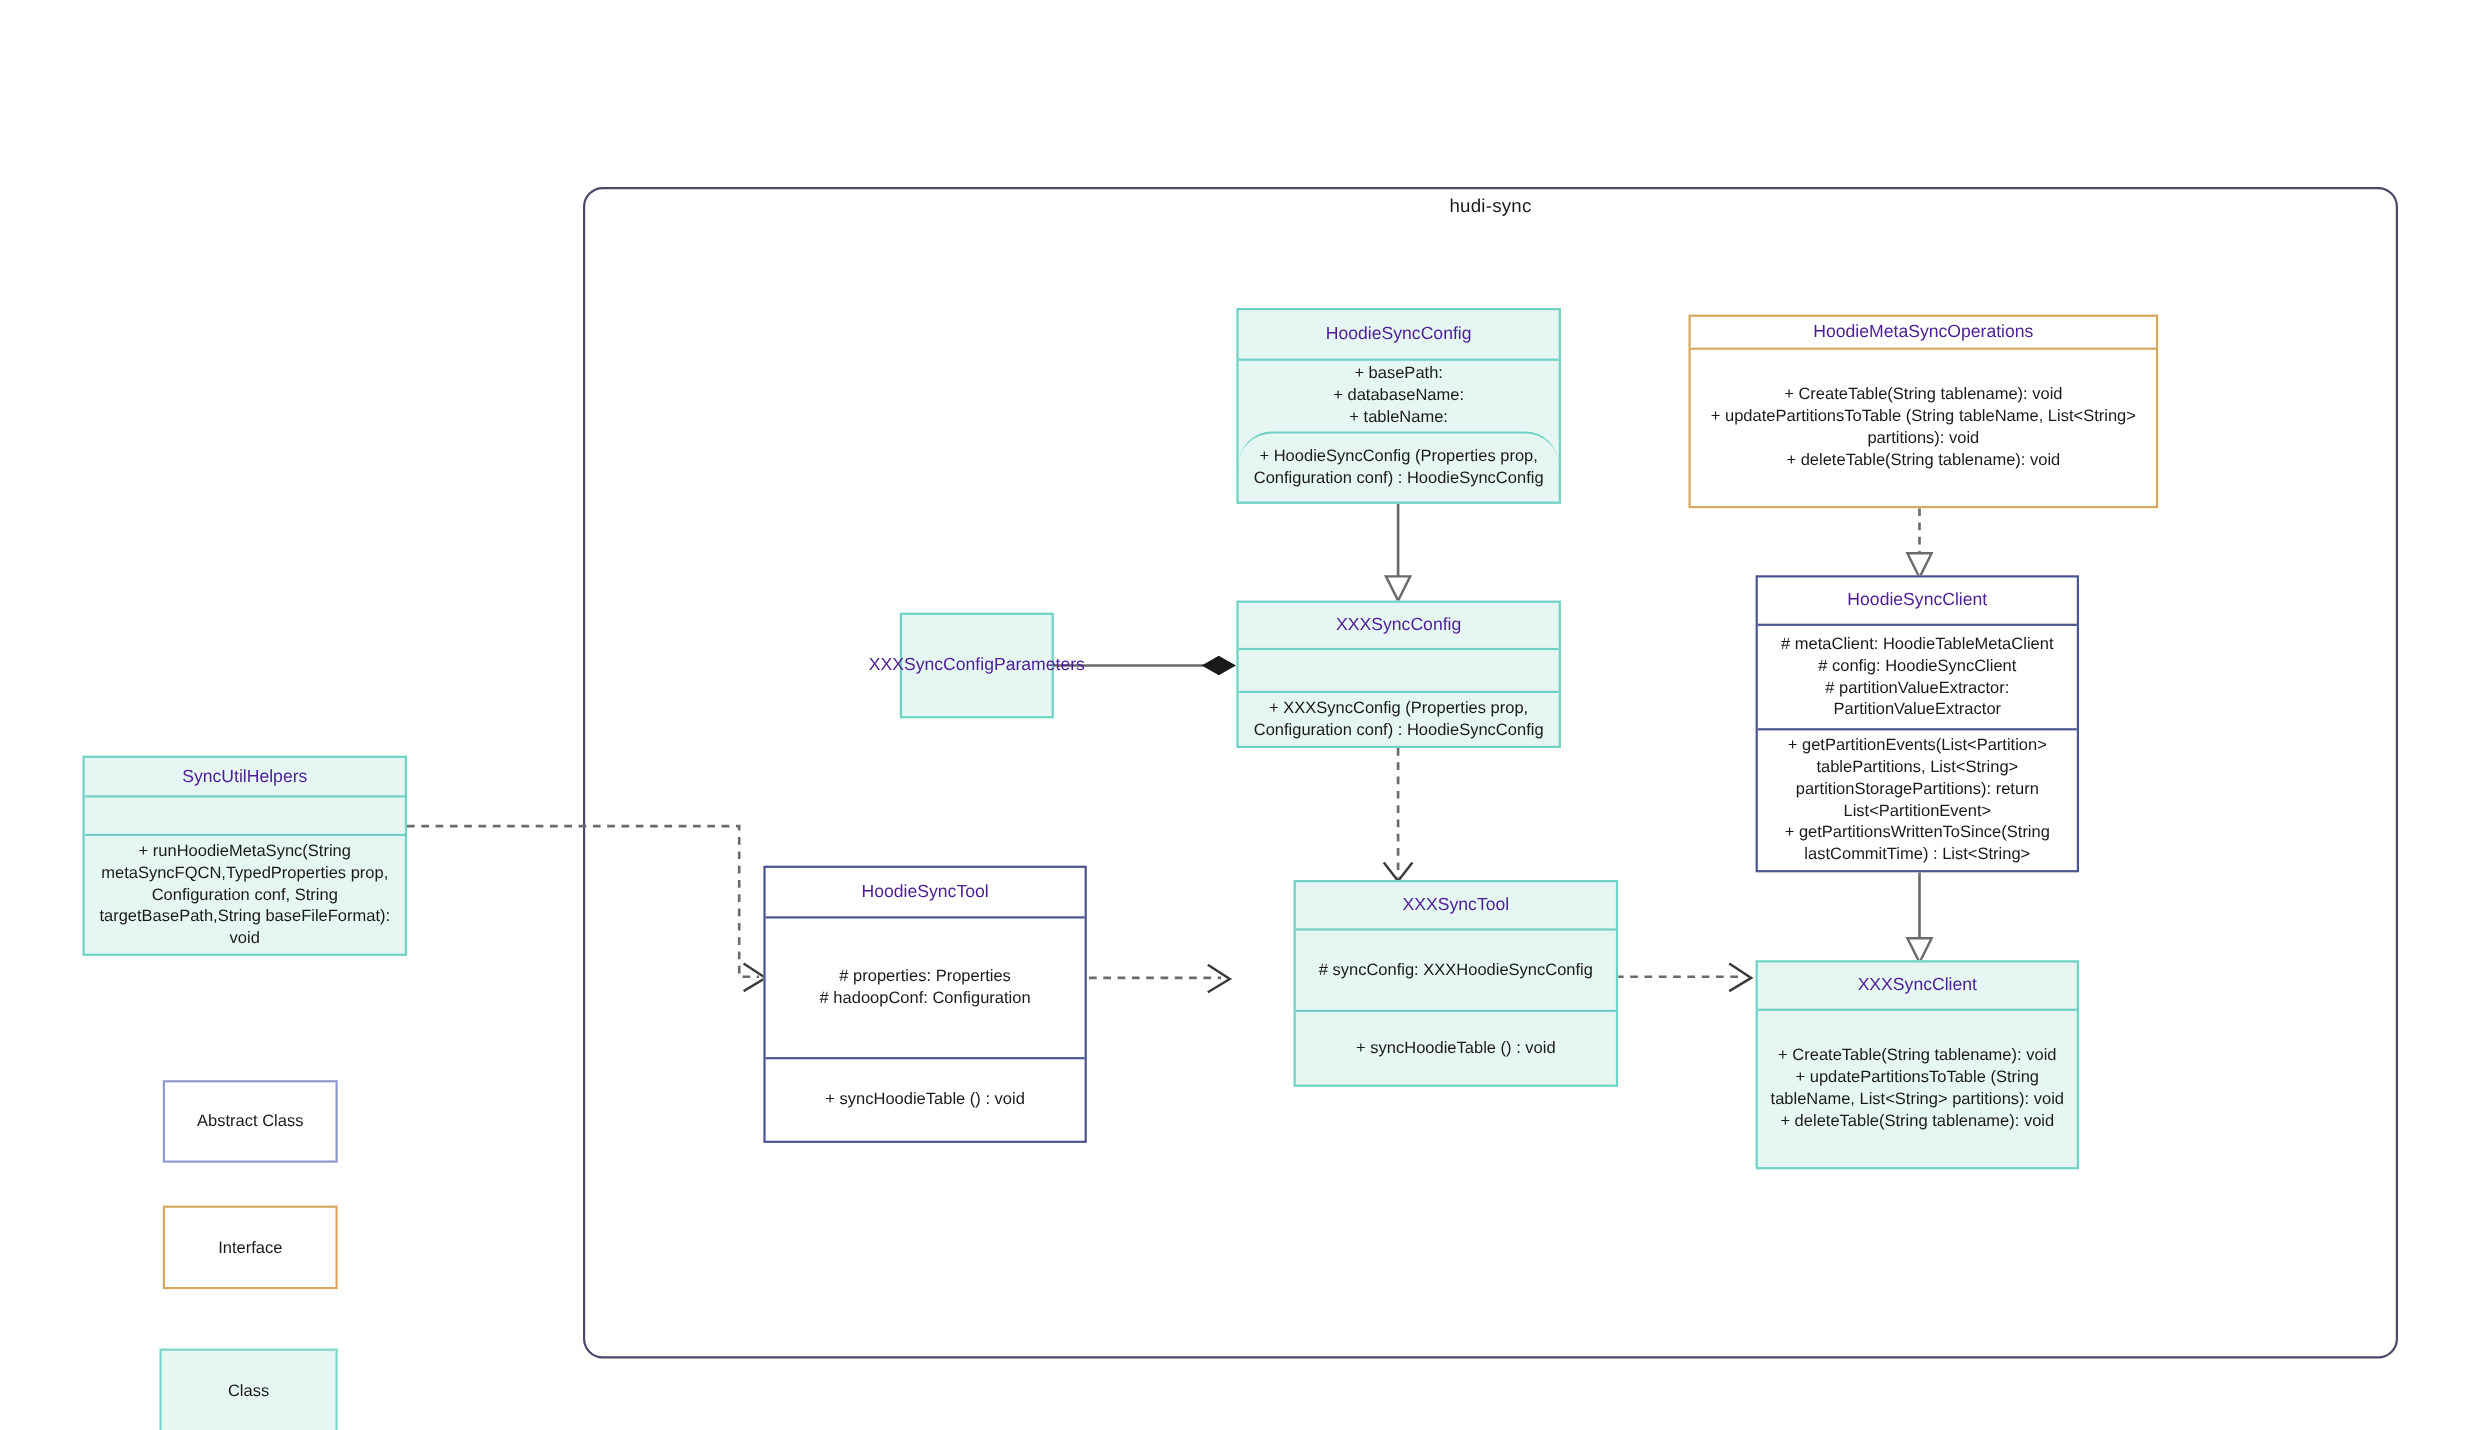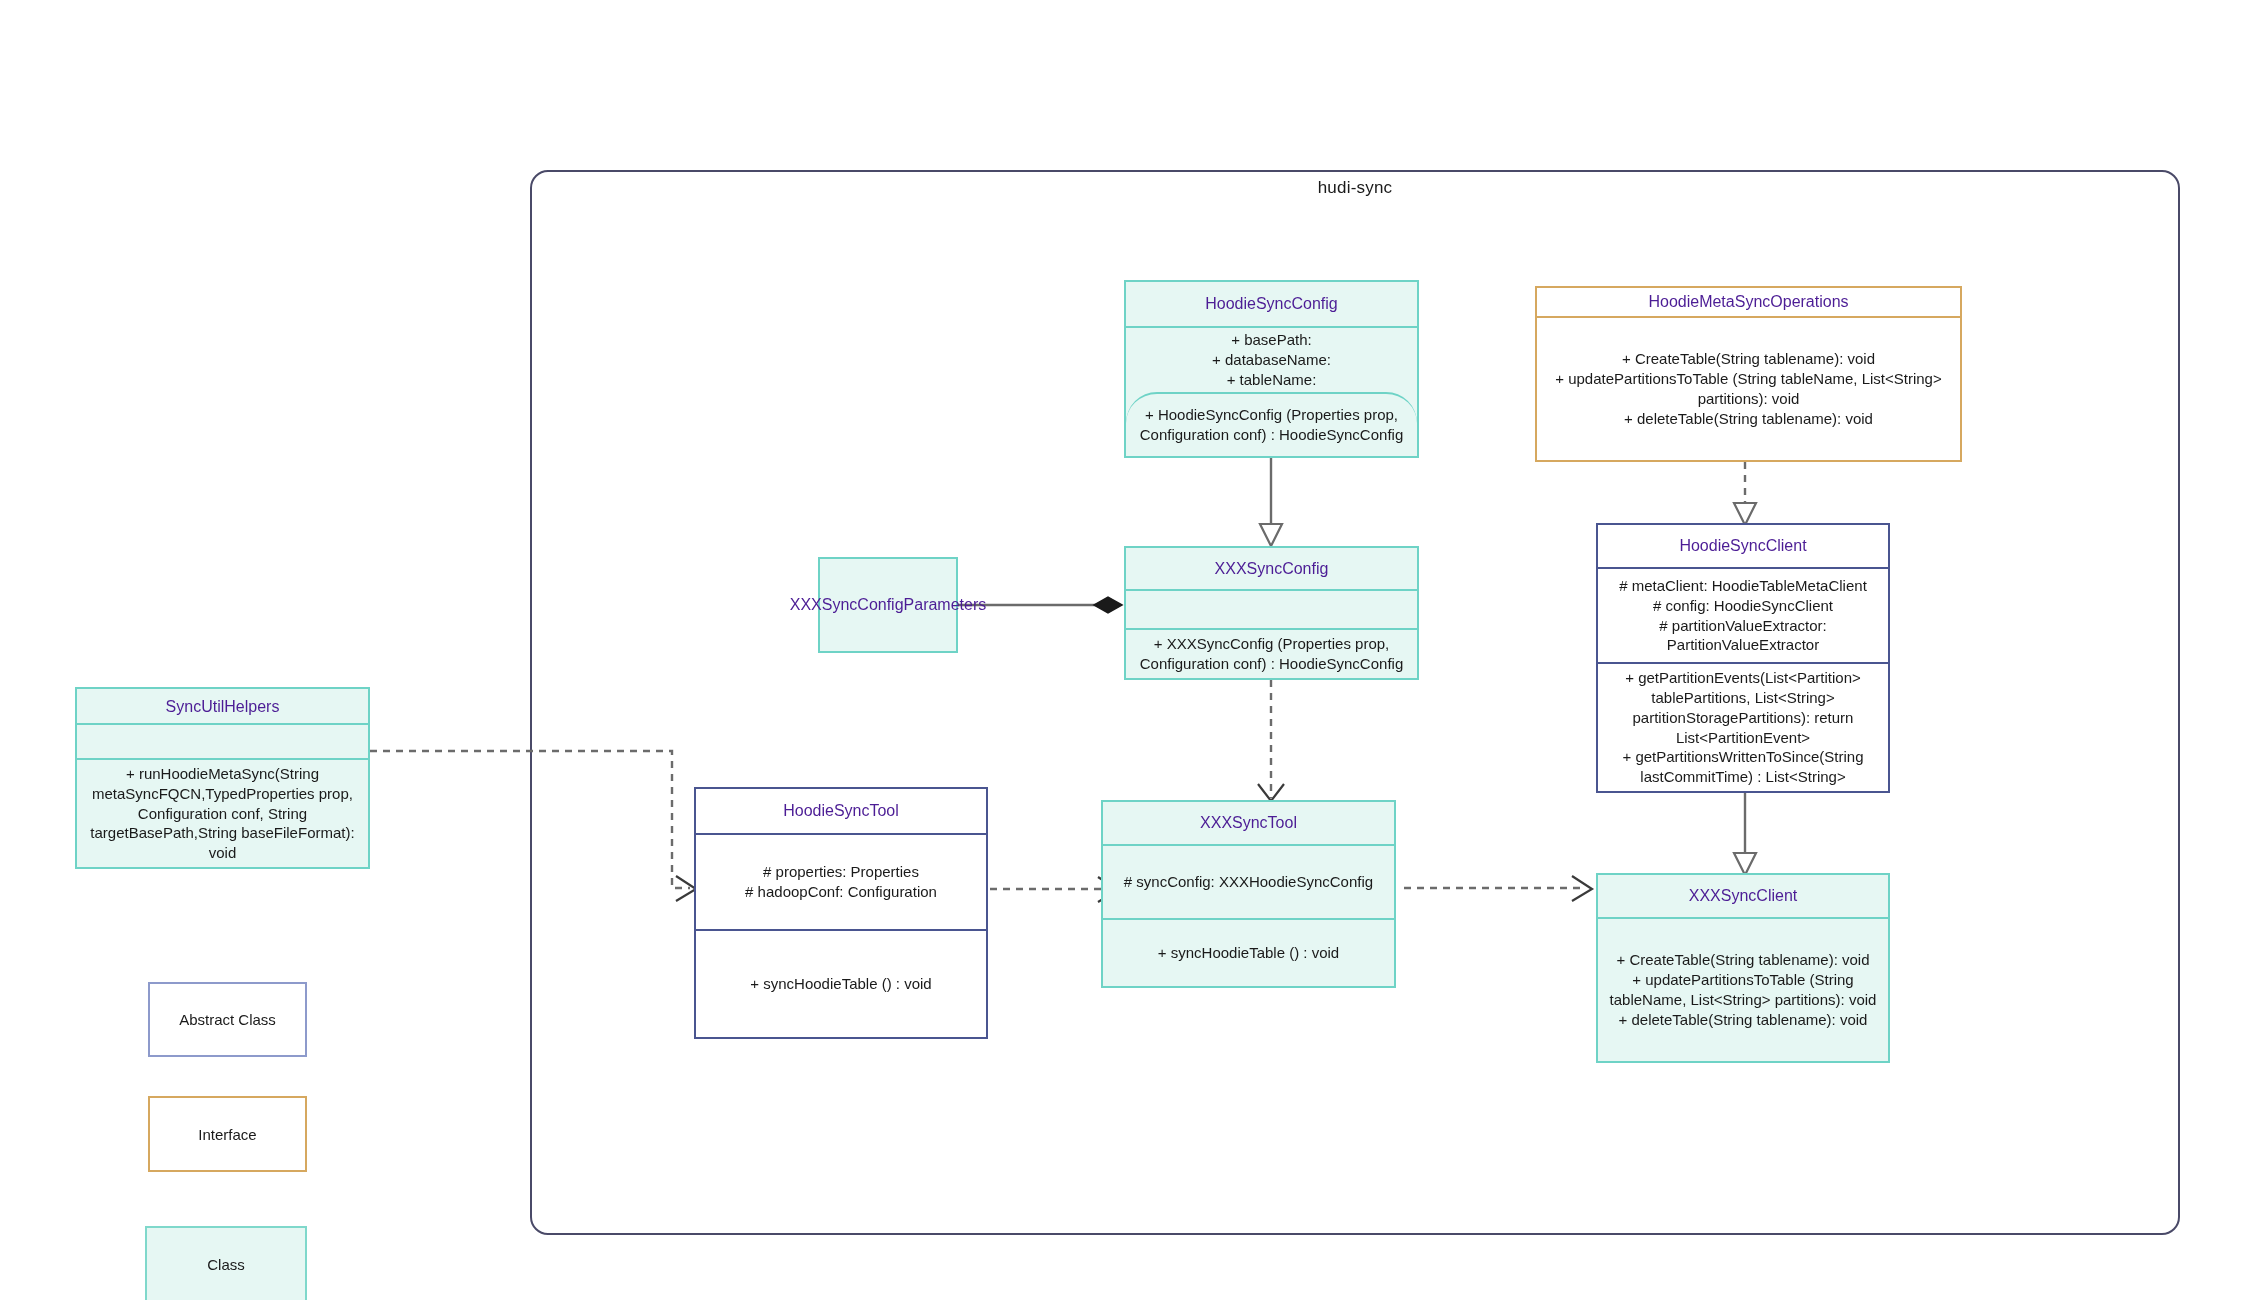--- a/index.html
+++ b/index.html
@@ -202,26 +202,26 @@
 
   <div class="uml k-class" style="left:1596px; top:873px; width:294px; height:190px;">
     <div class="row title" style="height:42px;">XXXSyncClient</div>
     <div class="row ops" style="flex:1;">+    CreateTable(String tablename): void
 +    updatePartitionsToTable (String tableName, List&lt;String&gt; partitions): void
 +    deleteTable(String tablename): void</div>
   </div>
 
   <div class="uml k-abstract" style="left:694px; top:787px; width:294px; height:252px;">
     <div class="row title" style="height:44px;">HoodieSyncTool</div>
-    <div class="row attrs" style="height:96px;">#   properties: Properties
+    <div class="row attrs" style="height:128px;">#   properties: Properties
 #   hadoopConf: Configuration</div>
     <div class="row ops" style="flex:1;">+   syncHoodieTable () : void</div>
   </div>
 
-  <div class="uml k-class" style="left:1101px; top:800px; width:295px; height:188px;">
+  <div class="uml k-class" style="left:1176px; top:800px; width:295px; height:188px;">
     <div class="row title" style="height:42px;">XXXSyncTool</div>
     <div class="row attrs" style="height:74px;">#   syncConfig: XXXHoodieSyncConfig</div>
     <div class="row ops" style="flex:1;">+   syncHoodieTable () : void</div>
   </div>
 
   <div class="uml k-class" style="left:75px; top:687px; width:295px; height:182px;">
     <div class="row title" style="height:42px;">SyncUtilHelpers</div>
     <div class="row attrs" style="height:42px;"></div>
     <div class="row ops" style="flex:1;">+    runHoodieMetaSync(String metaSyncFQCN,TypedProperties prop, Configuration conf, String targetBasePath,String baseFileFormat): void</div>
   </div>

